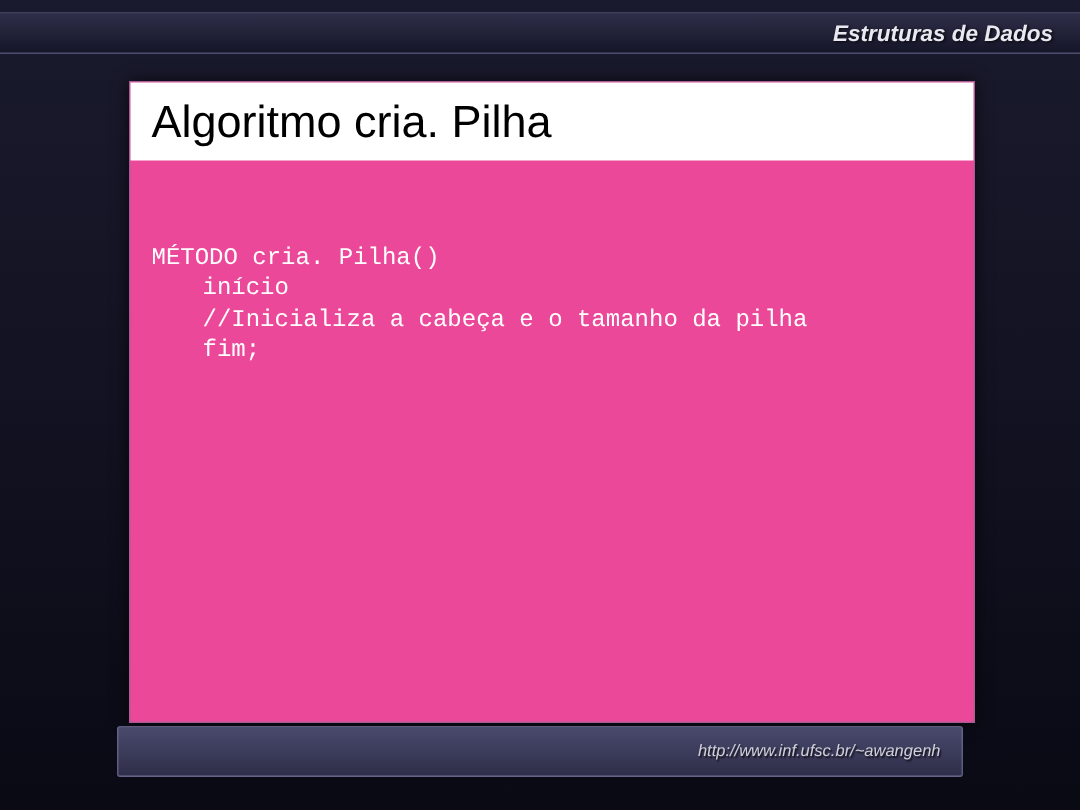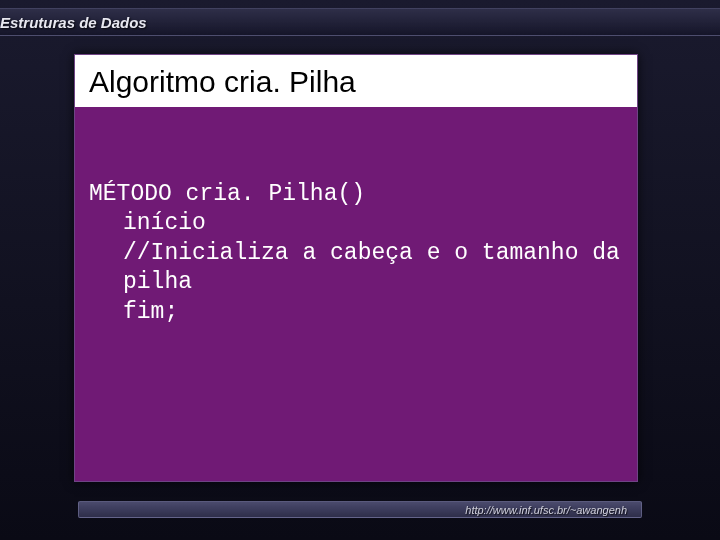--- a/index.html
+++ b/index.html
@@ -14,65 +14,66 @@
   .header-bar {
     position: absolute;
     top: 8px;
     right: 0;
     height: 28px;
     width: 100%;
     background: linear-gradient(180deg, rgba(60,60,90,0.6) 0%, rgba(20,20,40,0.8) 100%);
     border-top: 1px solid rgba(110,110,150,0.5);
     border-bottom: 1px solid rgba(110,110,150,0.5);
     display: flex;
+    justify-content: flex-end;
     align-items: center;
     padding-right: 18px;
   }
   .header-text {
     color: #e8e8f0;
     font-size: 15px;
     font-weight: bold;
     font-style: italic;
     text-shadow: 1px 1px 2px rgba(0,0,0,0.8);
   }
   .content-box {
     position: absolute;
     top: 54px;
-    left: 74px;
+    left: 86px;
     width: 564px;
     height: 428px;
-    background: #701a75;
+    background: #ec4899;
     border: 1px solid rgba(110,110,150,0.5);
     box-shadow: 0 0 10px rgba(0,0,0,0.7);
   }
   .title {
     background: #ffffff;
     color: #000000;
     font-size: 30px;
     font-weight: normal;
     padding: 10px 14px 8px 14px;
     font-family: Arial, Helvetica, sans-serif;
   }
   .code-area {
     padding: 14px 14px 0 14px;
     font-family: "Courier New", Courier, monospace;
-    font-size: 23px;
+    font-size: 16px;
     line-height: 1.28;
     color: #ffffff;
     white-space: pre;
   }
   .code-line { display: block; }
   .indent1 { padding-left: 34px; display: block; white-space: pre-wrap; }
   .indent2 { padding-left: 68px; display: block; }
   .footer-bar {
     position: absolute;
     bottom: 22px;
     left: 78px;
     width: 564px;
-    height: 17px;
+    height: 34px;
     background: linear-gradient(180deg, rgba(90,90,130,0.8) 0%, rgba(50,50,80,0.9) 100%);
     border: 1px solid rgba(120,120,160,0.6);
     border-radius: 2px;
     display: flex;
     justify-content: flex-end;
     align-items: center;
     padding-right: 14px;
   }
   .footer-text {
     color: #d0d0dc;

